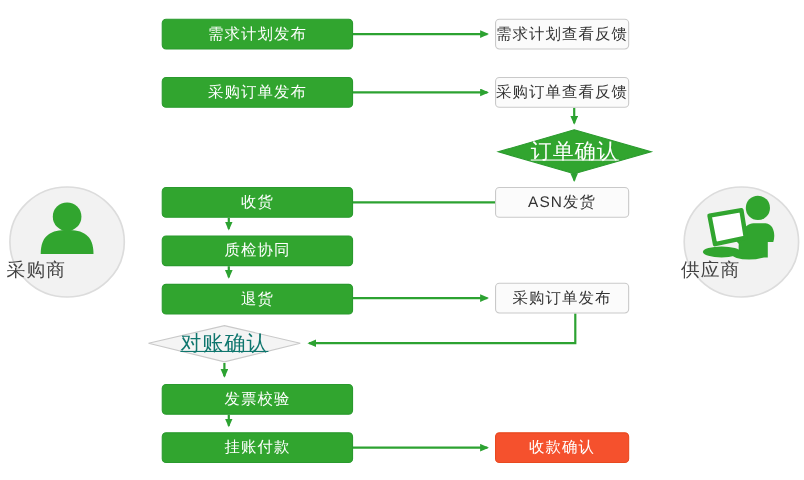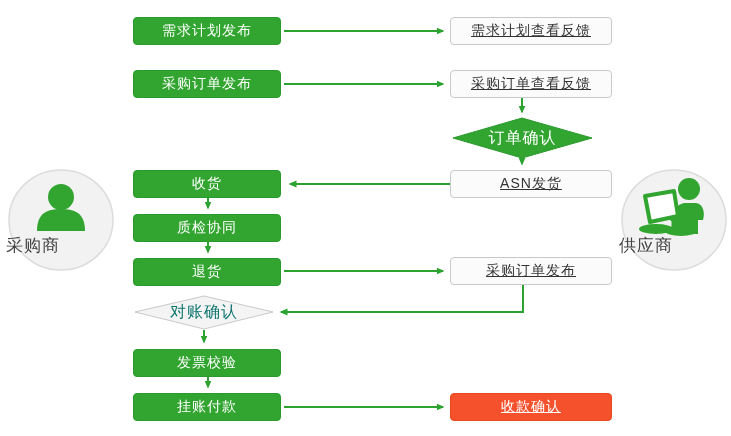--- a/index.html
+++ b/index.html
@@ -3,24 +3,24 @@
 <meta charset="utf-8">
 <style>
   html,body{margin:0;padding:0;background:#ffffff;font-family:"Liberation Sans","DejaVu Sans",sans-serif;}
   #canvas{position:relative;width:731px;height:436px;background:#ffffff;overflow:hidden;}
   #wires{position:absolute;left:0;top:0;z-index:0;}
   .box{position:absolute;z-index:2;height:28px;border-radius:4px;display:flex;align-items:center;justify-content:center;
        font-size:14px;box-sizing:border-box;letter-spacing:1px;}
   .box.green{background:#31a52f;border:1px solid #2a9a2e;color:#ffffff;}
   .box.white{background:#fbfbfb;border:1px solid #c9c9c9;color:#333333;}
   .box.red{background:#f5512d;border:1px solid #e8491f;color:#ffffff;}
-  .col-left{left:133px;width:148px;}
-  .col-right{left:450px;width:162px;text-decoration:underline;}
+  .col-left{left:147px;width:174px;}
+  .col-right{left:450px;width:122px;}
   .dlabel{position:absolute;z-index:2;display:flex;align-items:center;justify-content:center;
-          font-size:16px;letter-spacing:1px;background:transparent;}
+          font-size:19px;letter-spacing:1px;background:transparent;text-decoration:underline;}
   .dlabel.on-green{color:#ffffff;}
   .dlabel.on-gray{color:#0f766e;}
   .actor-label{position:absolute;z-index:2;width:110px;font-size:17px;color:#434343;letter-spacing:1px;}
 </style>
 </head>
 <body>
 
 <div id="canvas">
 
   <svg id="wires" width="731" height="436" viewBox="0 0 731 436">

